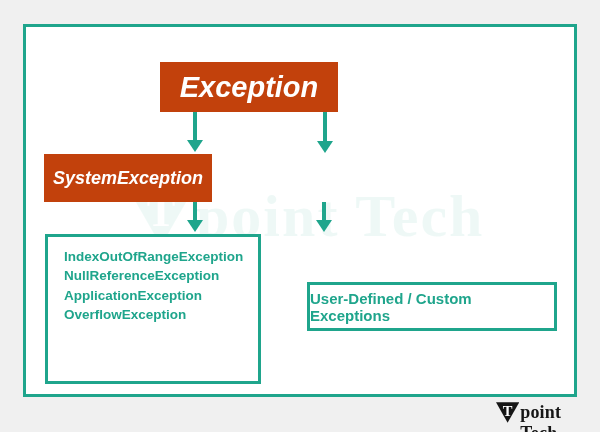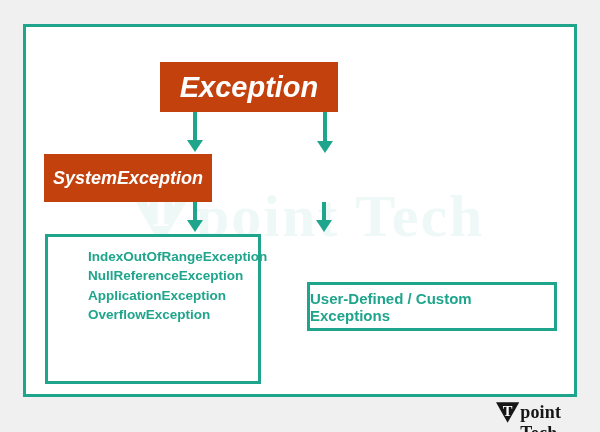--- a/index.html
+++ b/index.html
@@ -86,21 +86,21 @@
     display:flex; align-items:flex-start;
     z-index:2;
   }
   .brand .brand-text {
     font-family:"Liberation Serif", serif;
     font-weight:bold; font-size:18px; line-height:21px;
     color:#161616;
     margin-left:1px;
     letter-spacing:0.2px;
   }
-  .list-row { white-space:nowrap;margin-left:24px; }
+  .list-row { white-space:nowrap; }
 </style>
 </head>
 <body>
 
 <div class="stage">
 
   <div class="frame"></div>
 
   <div class="watermark">
     <svg width="70" height="60" viewBox="0 0 24 21">

